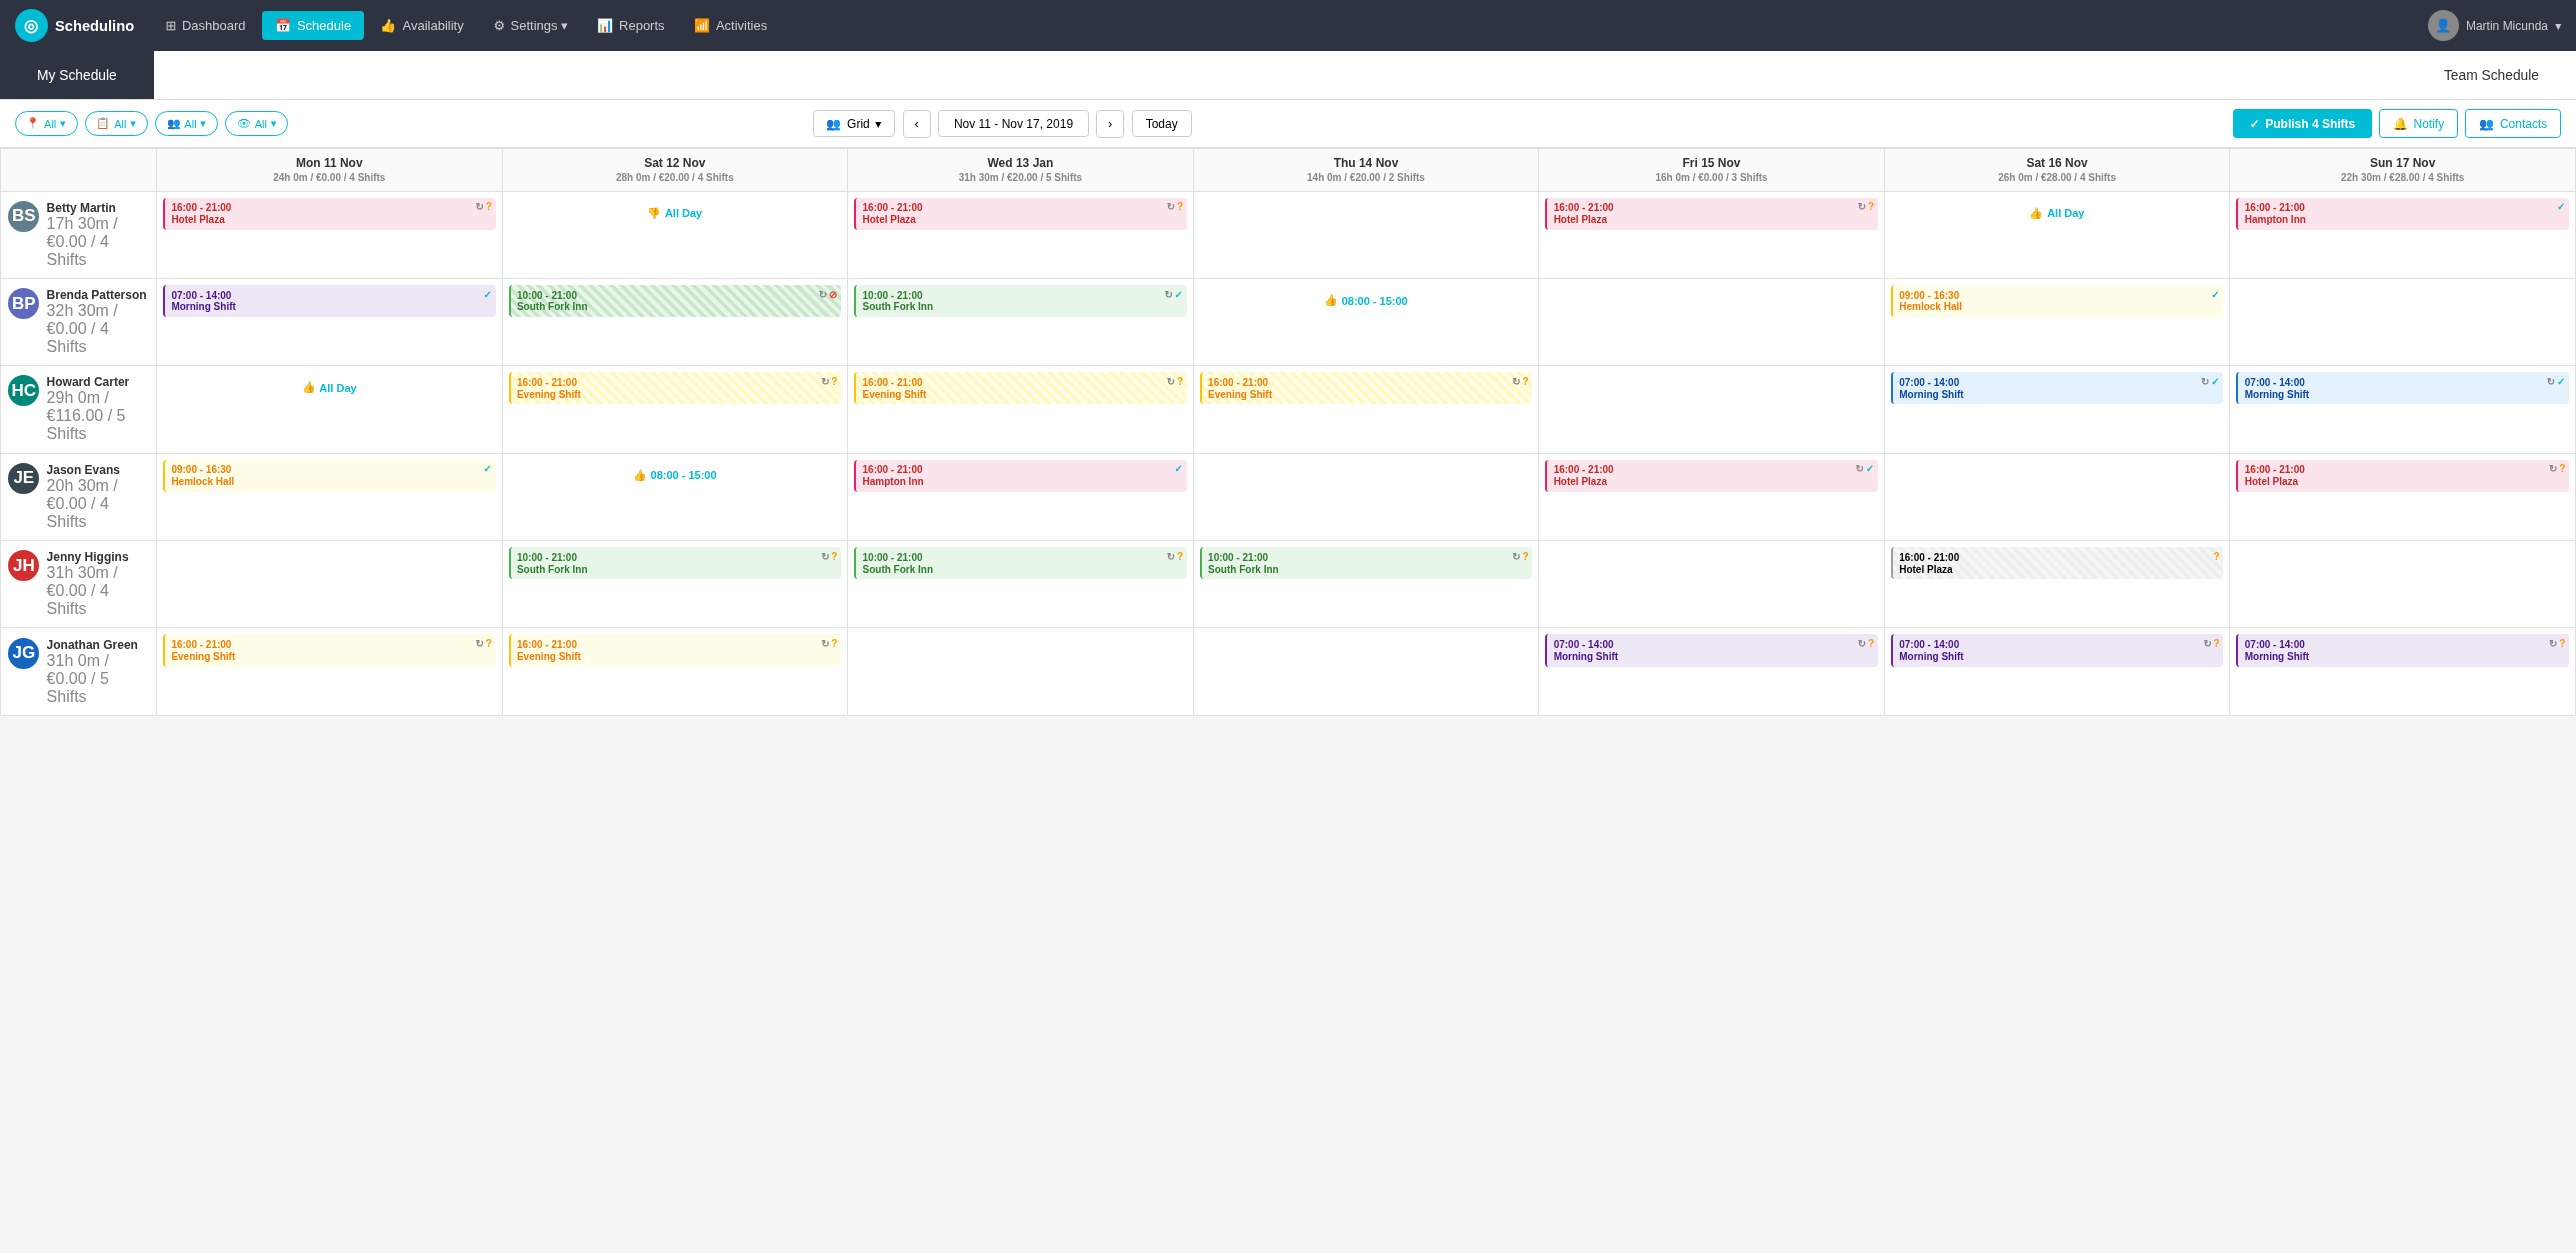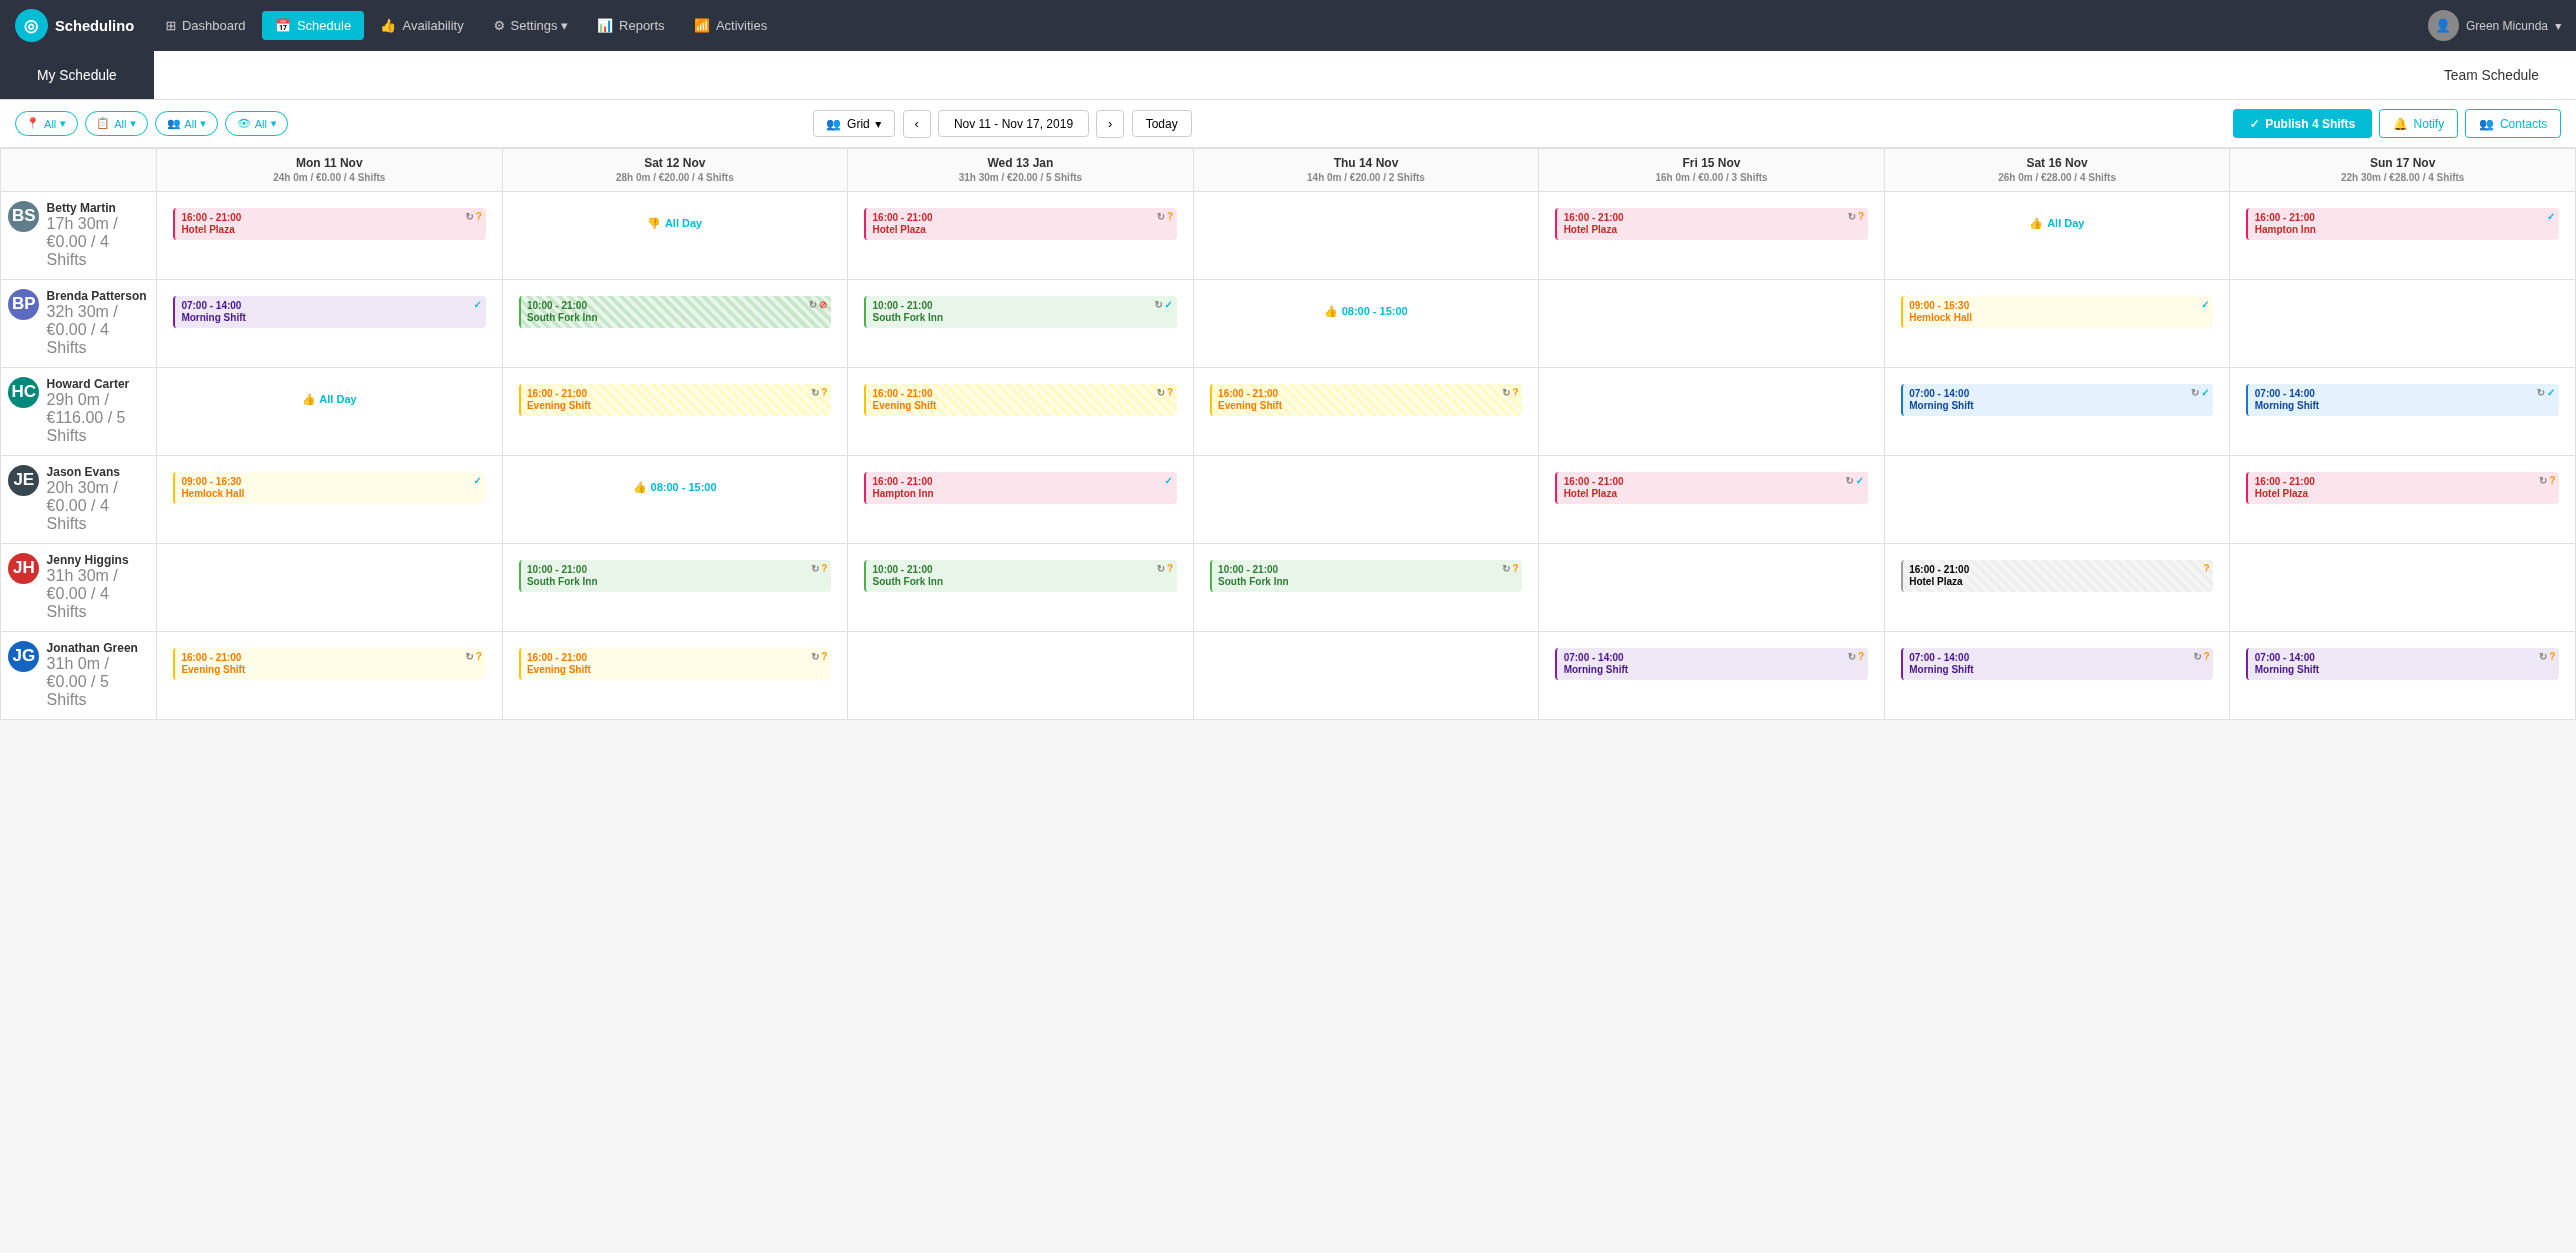--- a/index.html
+++ b/index.html
@@ -42,21 +42,21 @@
     .day-header-name { font-weight: 700; font-size: 12px; color: #333; }
     .day-header-sub { font-size: 10px; color: #888; margin-top: 1.8px; }
 
     
     .person-cell { display: flex; align-items: flex-start; gap: 7.3px; padding: 9.2px 7.3px; }
     .person-avatar { width: 31px; height: 31px; border-radius: 50%; display: flex; align-items: center; justify-content: center; color: white; font-size: 17px; font-weight: 700; flex-shrink: 0; }
     .person-info .name { font-weight: 600; font-size: 12px; color: #333; }
     .person-info .stats { font-size: 16px; color: #888; }
 
     
-    td.shift-cell { padding: 16px; }
+    td.shift-cell { padding: 6px; }
     .shift-block { border-radius: 3.7px; padding: 4.6px 6.4px; font-size: 10.5px; font-weight: 600; margin-bottom: 1.8px; position: relative; }
     .shift-time { font-weight: 700; font-size: 10px; }
     .shift-loc { font-weight: 600; font-size: 10px; margin-top: 0.9px; }
     .shift-icons { position: absolute; top: 3.7px; right: 3.7px; font-size: 9.2px; display: flex; gap: 1.8px; }
 
     .shift-pink { background: #fce4ec; border-left: 2.8px solid #e91e63; color: #c62828; }
     .shift-pink .shift-time, .shift-pink .shift-loc { color: #c62828; }
     .shift-green { background: #e8f5e9; border-left: 2.8px solid #4caf50; color: #2e7d32; }
     .shift-green .shift-time, .shift-green .shift-loc { color: #2e7d32; }
     .shift-yellow { background: #fffde7; border-left: 2.8px solid #ffc107; color: #e65100; }
@@ -101,21 +101,21 @@
   <div class="nav-item">
     <span>📊</span>
     <span>Reports</span>
   </div>
   <div class="nav-item">
     <span>📶</span>
     <span>Activities</span>
   </div>
   <div class="nav-right">
     <div class="avatar">👤</div>
-    <span>Green Micunda</span>
+    <span>Martin Micunda</span>
     <span>▾</span>
   </div>
 </nav>
 
 <div class="schedule-tabs">
   <div class="schedule-tab active">
     <span>My Schedule</span>
   </div>
   <div class="schedule-tab">
     <span>Team Schedule</span>

